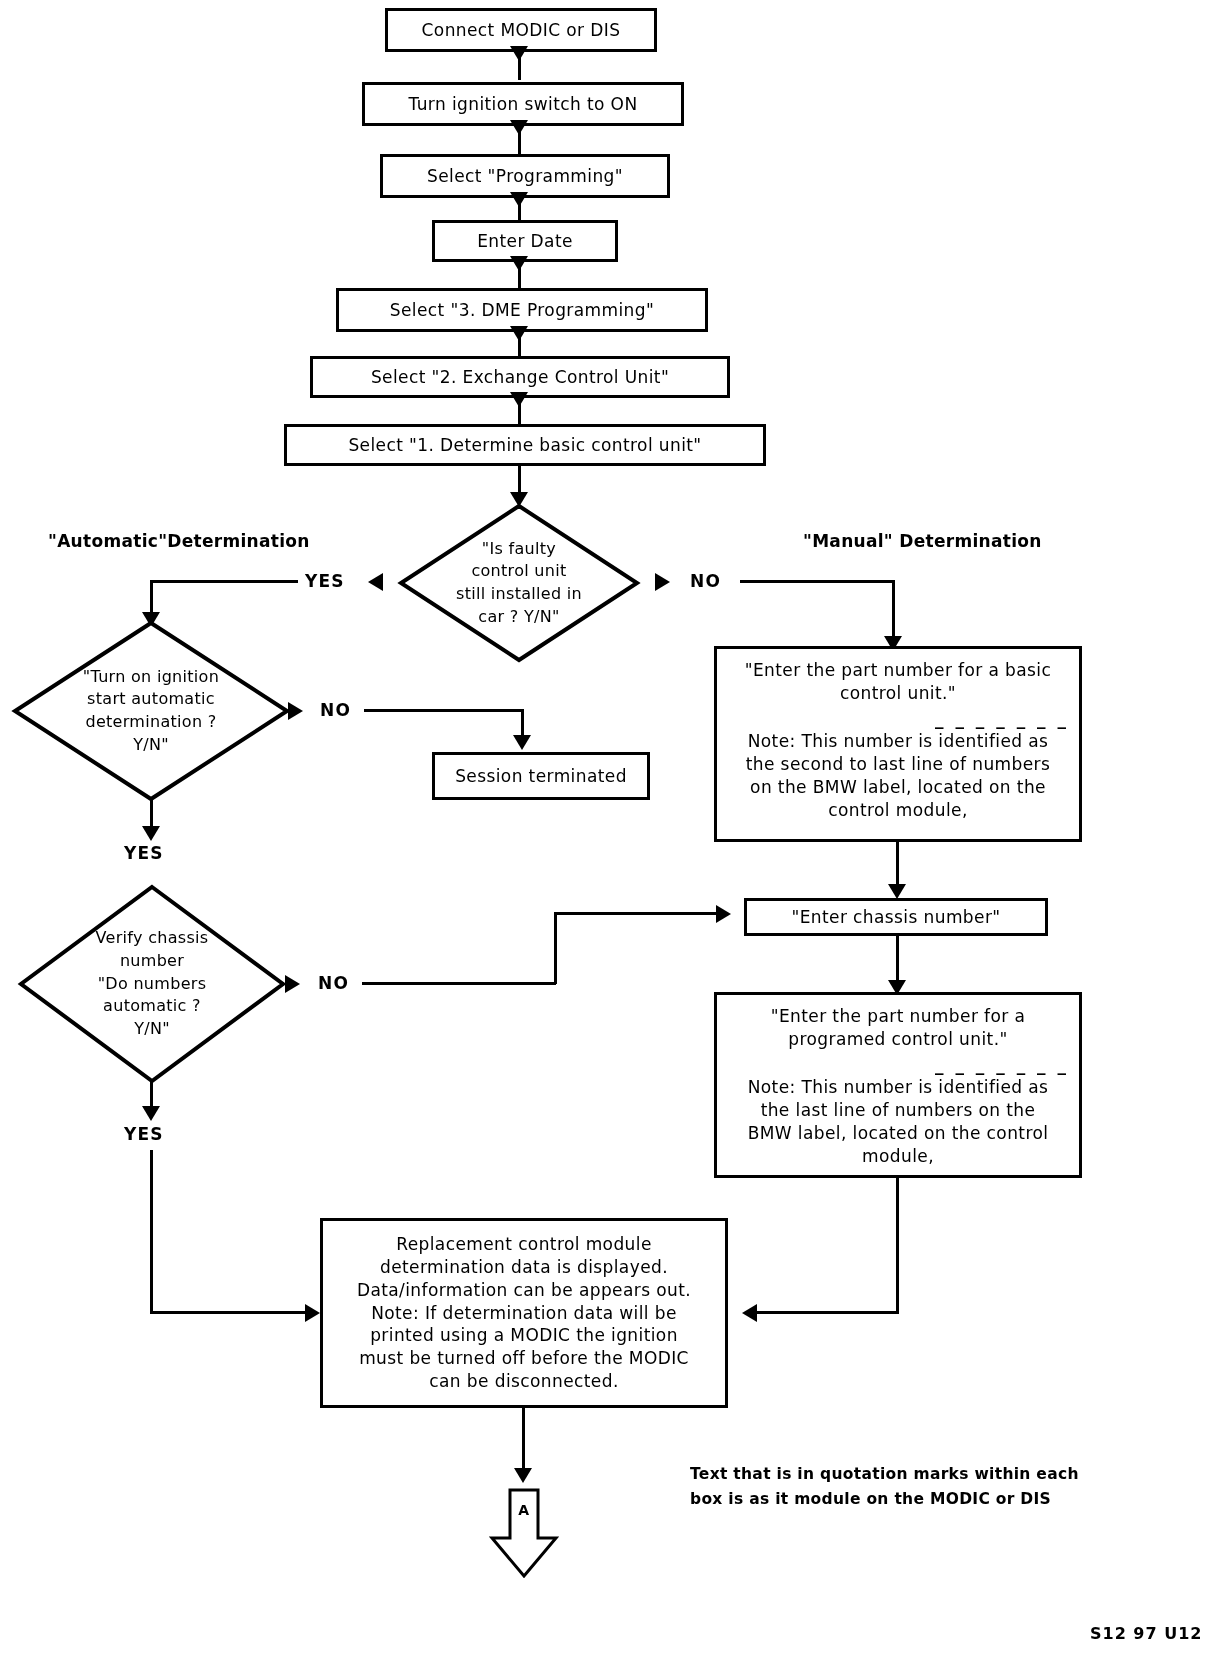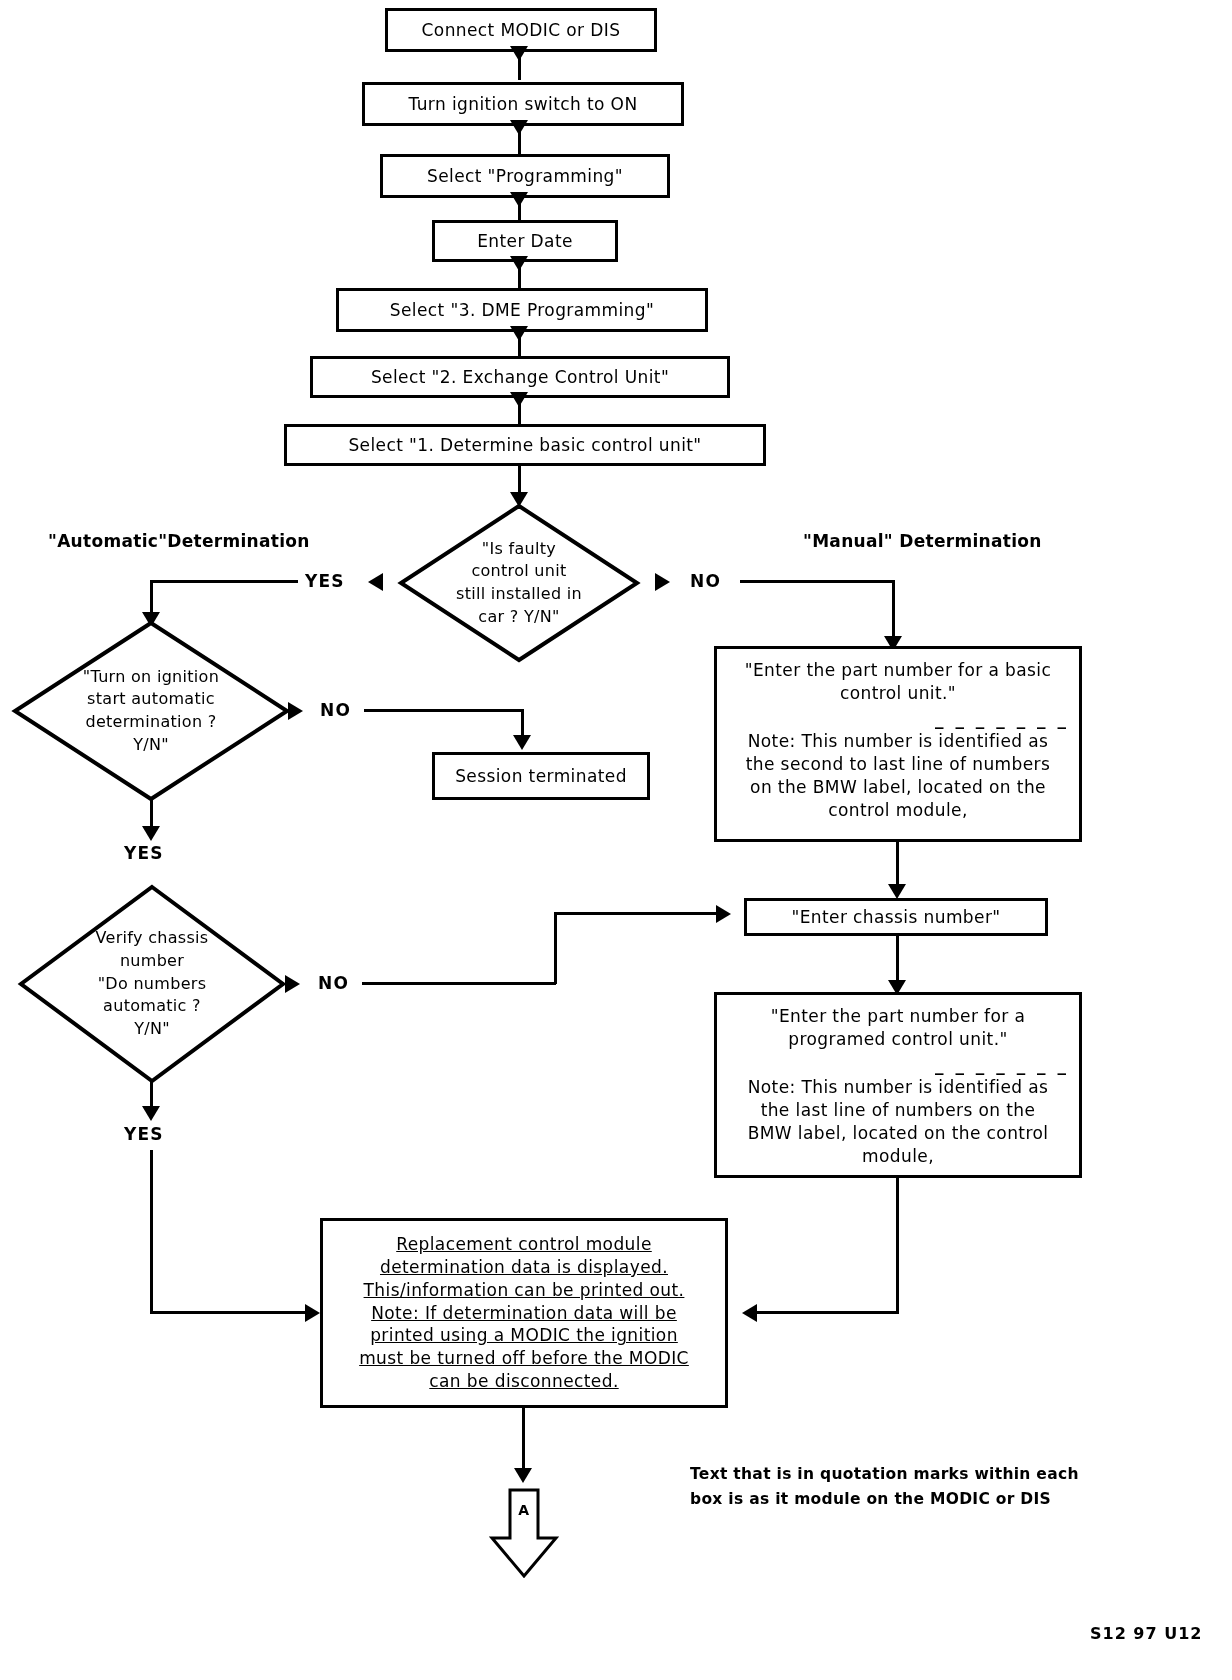--- a/index.html
+++ b/index.html
@@ -314,24 +314,24 @@
     <span class="ln">Note: This number is identified as</span>
     <span class="ln">the last line of numbers on the</span>
     <span class="ln">BMW label, located on the control</span>
     <span class="ln">module,</span>
   </div>
 
   <div class="vline" style="left:896px; top:1178px; height:136px;"></div>
   <div class="hline" style="left:757px; top:1311px; width:140px;"></div>
   <div class="arrow-left" style="left:742px; top:1304px;"></div>
 
-  <div class="box multiline" style="left:320px; top:1218px; width:408px; height:190px; display:flex; flex-direction:column; align-items:center; justify-content:center;text-decoration:underline;">
+  <div class="box multiline" style="left:320px; top:1218px; width:408px; height:190px; display:flex; flex-direction:column; align-items:center; justify-content:center;">
     <span class="ln">Replacement control module</span>
     <span class="ln">determination data is displayed.</span>
-    <span class="ln">This/information can be printed out.</span>
+    <span class="ln">Data/information can be appears out.</span>
     <span class="ln">Note: If determination data will be</span>
     <span class="ln">printed using a MODIC the ignition</span>
     <span class="ln">must be turned off before the MODIC</span>
     <span class="ln">can be disconnected.</span>
   </div>
 
   <div class="vline" style="left:522px; top:1408px; height:70px;"></div>
   <div class="arrow-down" style="left:514px; top:1468px;"></div>
 
   <div class="connector-a" style="left:488px; top:1488px; width:72px; height:90px;">

